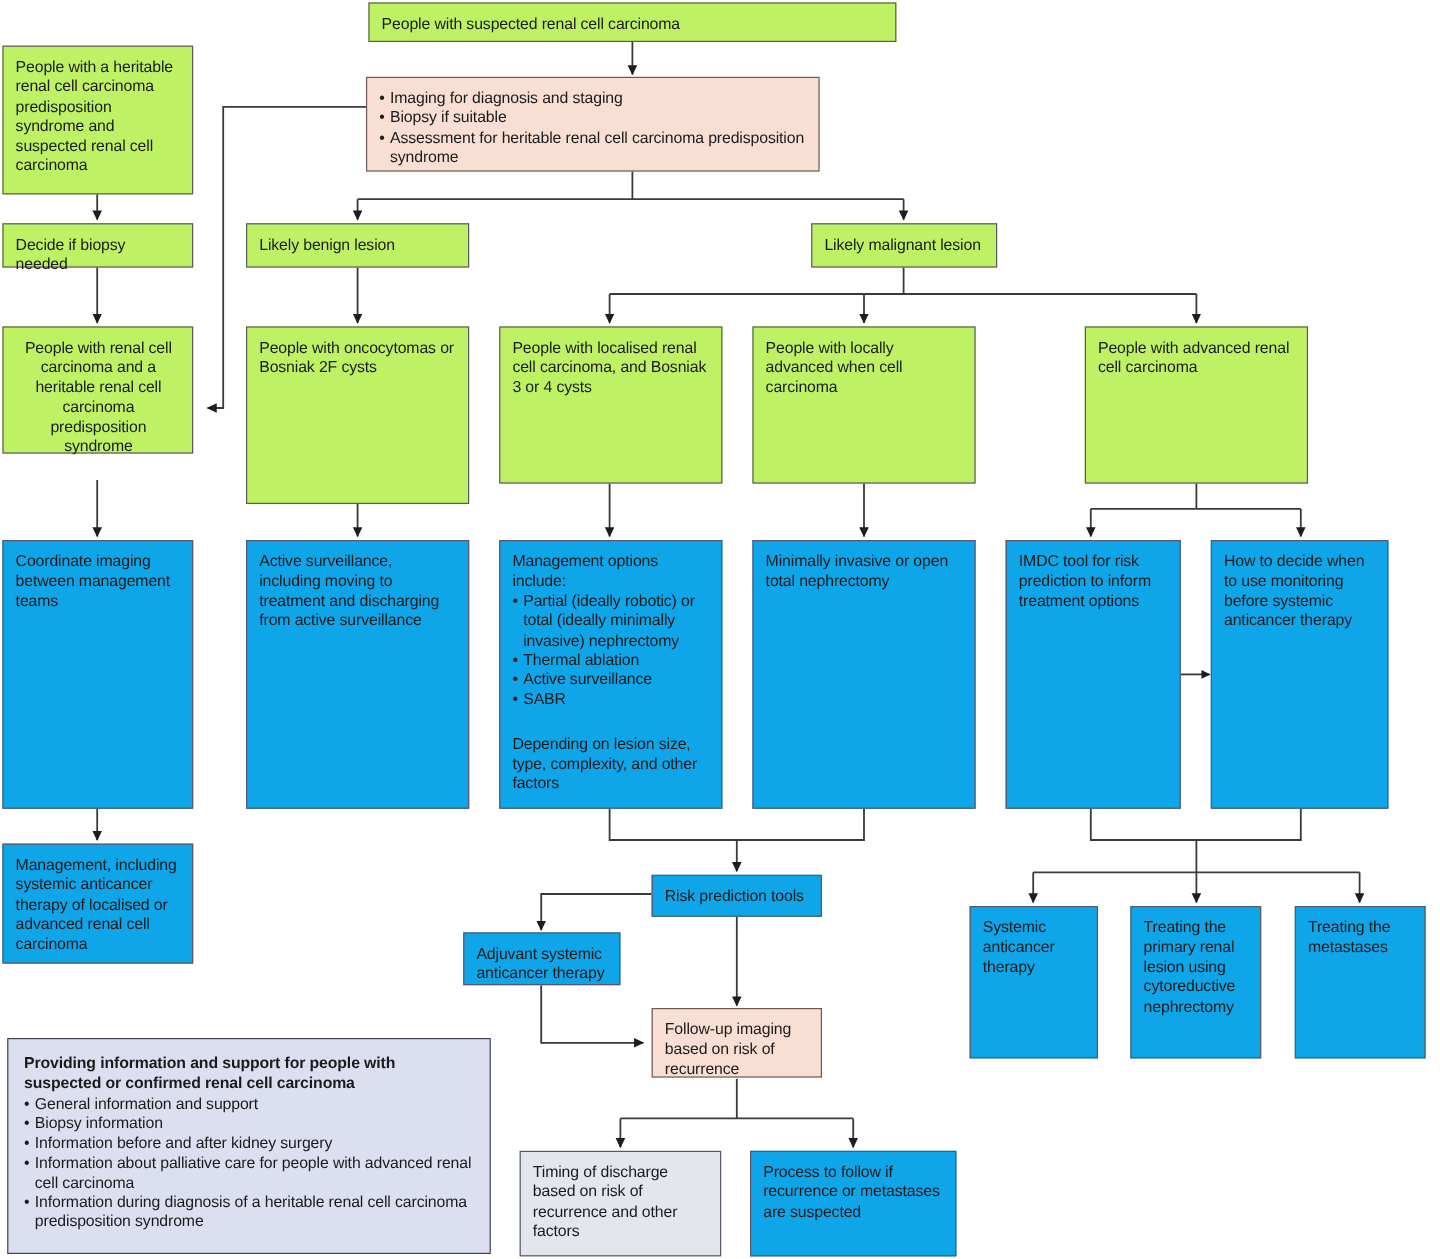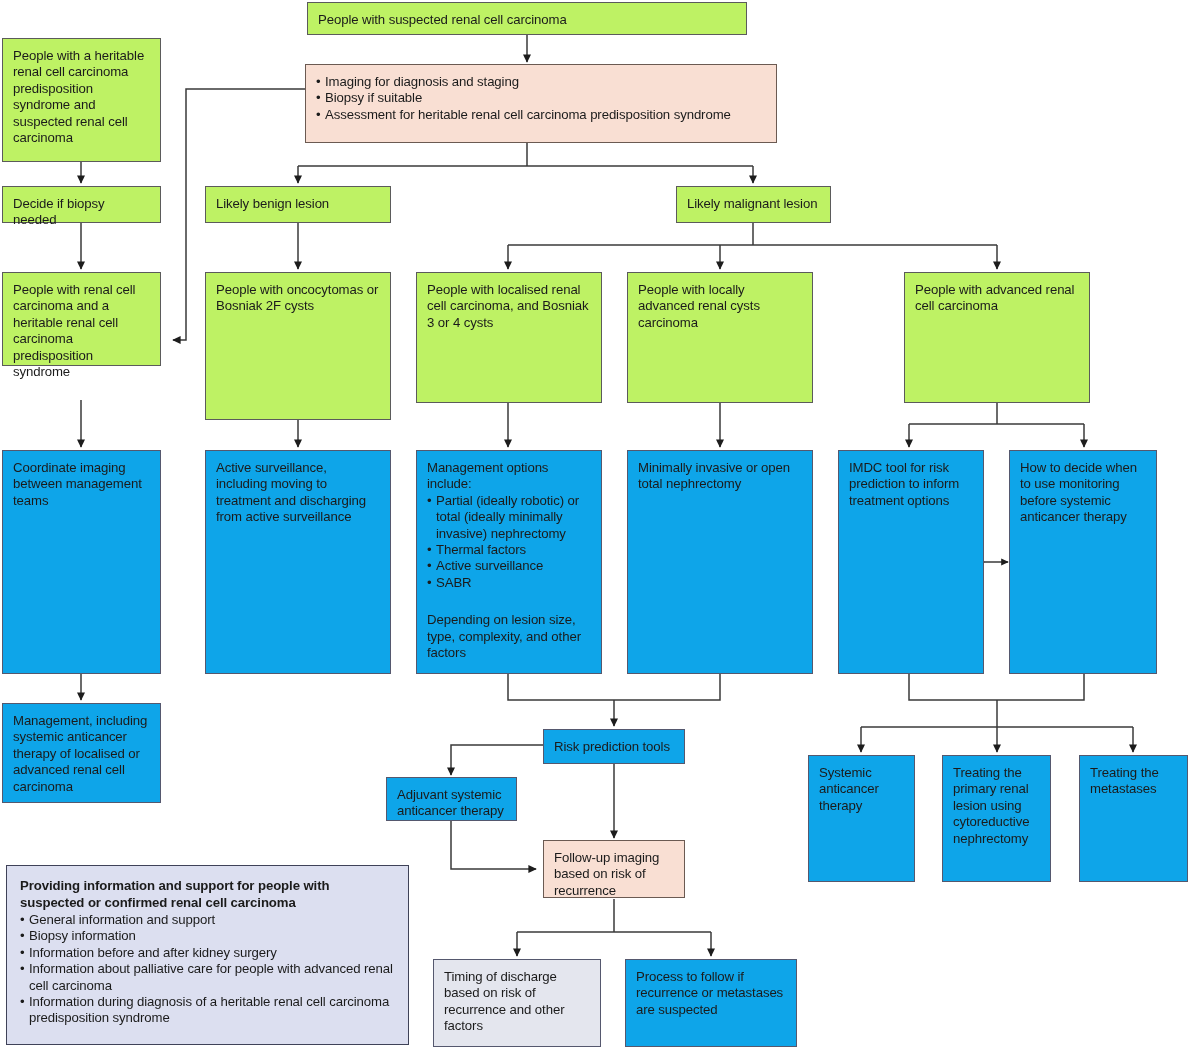--- a/index.html
+++ b/index.html
@@ -163,37 +163,37 @@
     <path class="ln" d="M861,727 L1133,727"></path>
     <path class="ln" d="M861,727 L861,752" marker-end="url(#arw)"></path>
     <path class="ln" d="M997,727 L997,752" marker-end="url(#arw)"></path>
     <path class="ln" d="M1133,727 L1133,752" marker-end="url(#arw)"></path>
   </svg>
 
   <div class="node green" style="left:307px; top:2px; width:440px; height:33px;">
     <span>People with suspected renal cell carcinoma</span>
   </div>
 
-  <div class="node pink" style="left:305px; top:64px; width:472px; height:79px;">
+  <div class="node pink" style="left:305px; top:64px; width:378px; height:79px;">
     <ul class="blist">
       <li>Imaging for diagnosis and staging</li>
       <li>Biopsy if suitable</li>
       <li>Assessment for heritable renal cell carcinoma predisposition syndrome</li>
     </ul>
   </div>
 
   <div class="node green" style="left:2px; top:38px; width:159px; height:124px;">
     <span>People with a heritable renal cell carcinoma predisposition syndrome and suspected renal cell carcinoma</span>
   </div>
 
   <div class="node green" style="left:2px; top:186px; width:159px; height:37px;">
     <span>Decide if biopsy needed</span>
   </div>
 
-  <div class="node green" style="left:2px; top:272px; width:159px; height:94px;">
+  <div class="node green" style="left:2px; top:272px; width:159px; height:106px;text-align:center;">
     <span>People with renal cell carcinoma and a heritable renal cell carcinoma predisposition syndrome</span>
   </div>
 
   <div class="node blue" style="left:2px; top:450px; width:159px; height:224px;">
     <span>Coordinate imaging between management teams</span>
   </div>
 
   <div class="node blue" style="left:2px; top:703px; width:159px; height:100px;">
     <span>Management, including systemic anticancer therapy of localised or advanced renal cell carcinoma</span>
   </div>
@@ -208,36 +208,36 @@
 
   <div class="node green" style="left:205px; top:272px; width:186px; height:148px;">
     <span>People with oncocytomas or Bosniak 2F cysts</span>
   </div>
 
   <div class="node green" style="left:416px; top:272px; width:186px; height:131px;">
     <span>People with localised renal cell carcinoma, and Bosniak 3 or 4 cysts</span>
   </div>
 
   <div class="node green" style="left:627px; top:272px; width:186px; height:131px;">
-    <span>People with locally advanced renal cysts carcinoma</span>
+    <span>People with locally advanced when cell carcinoma</span>
   </div>
 
   <div class="node green" style="left:904px; top:272px; width:186px; height:131px;">
     <span>People with advanced renal cell carcinoma</span>
   </div>
 
   <div class="node blue" style="left:205px; top:450px; width:186px; height:224px;">
     <span>Active surveillance, including moving to treatment and discharging from active surveillance</span>
   </div>
 
   <div class="node blue" style="left:416px; top:450px; width:186px; height:224px;">
     <div>Management options include:</div>
     <ul class="blist">
       <li>Partial (ideally robotic) or total (ideally minimally invasive) nephrectomy</li>
-      <li>Thermal factors</li>
+      <li>Thermal ablation</li>
       <li>Active surveillance</li>
       <li>SABR</li>
     </ul>
     <div class="tail">Depending on lesion size, type, complexity, and other factors</div>
   </div>
 
   <div class="node blue" style="left:627px; top:450px; width:186px; height:224px;">
     <span>Minimally invasive or open total nephrectomy</span>
   </div>
 

